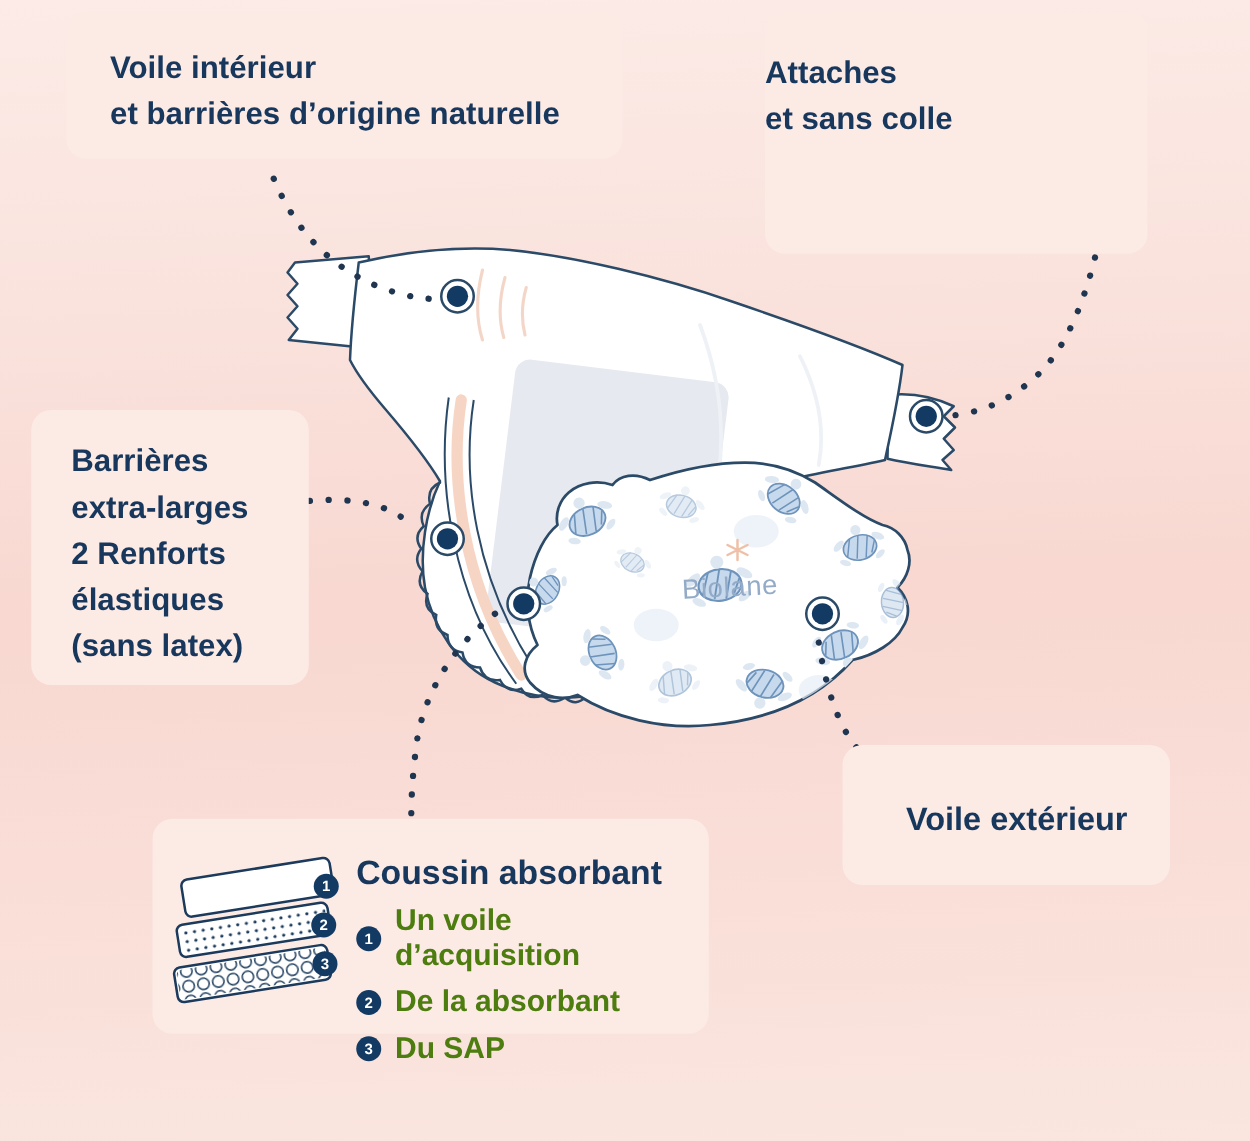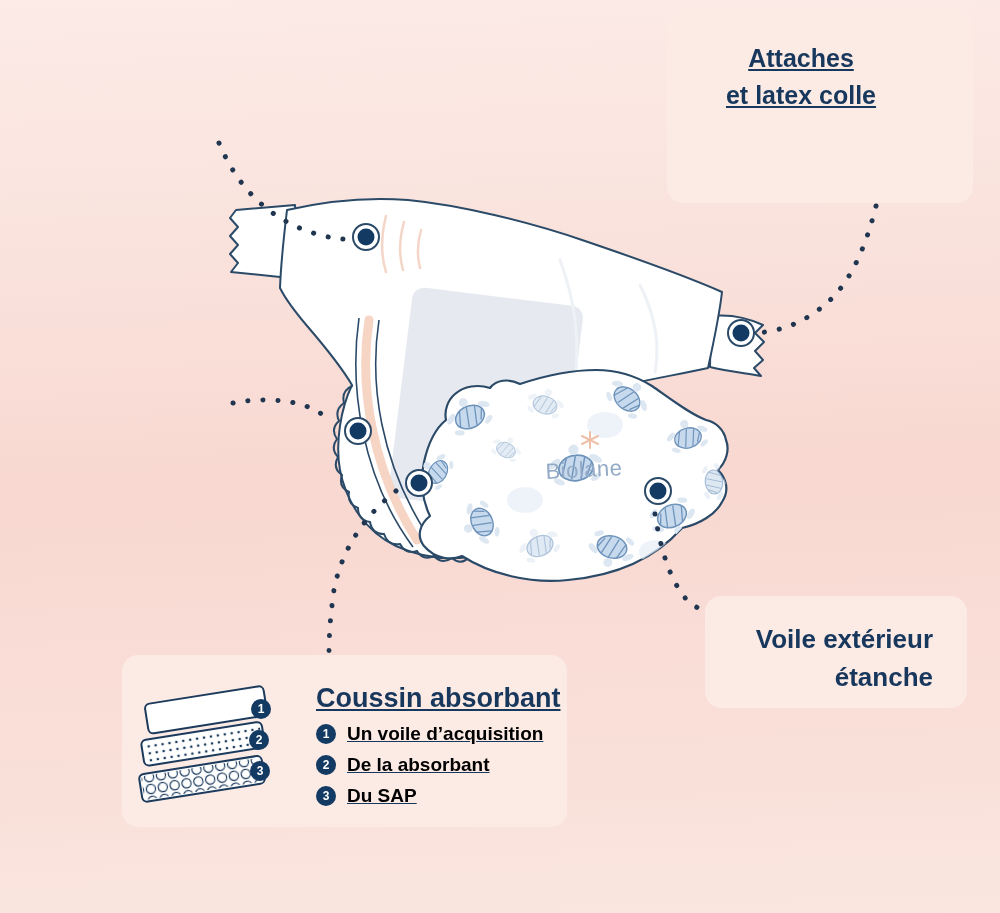--- a/index.html
+++ b/index.html
@@ -15,35 +15,35 @@
   .scene{position:absolute;left:0;top:0;width:1000px;height:913px;}
   .card{
     position:absolute;
     background:#fceae5;
     border-radius:16px;
     color:#17375c;
     font-weight:700;
   }
   .card .ln{display:block;}
   .card-tl{left:53px;top:10px;width:445px;height:117px;padding:26px 0 0 35px;box-sizing:border-box;font-size:25px;line-height:37px;}
-  .card-tr{left:667px;top:10px;width:306px;height:193px;padding:30px 38px 0 0;box-sizing:border-box;font-size:25px;line-height:37px;text-align:center;text-decoration:underline;}
+  .card-tr{left:612px;top:10px;width:306px;height:193px;padding:30px 38px 0 0;box-sizing:border-box;font-size:25px;line-height:37px;text-align:left;}
   .card-ml{left:25px;top:328px;width:222px;height:220px;padding:23px 0 0 32px;box-sizing:border-box;font-size:25px;line-height:37px;}
-  .card-br{left:705px;top:596px;width:262px;height:112px;padding:24px 34px 0 0;box-sizing:border-box;font-size:26px;line-height:38px;text-align:right;}
+  .card-br{left:674px;top:596px;width:262px;height:112px;padding:40px 34px 0 0;box-sizing:border-box;font-size:26px;line-height:38px;text-align:right;}
   .card-bl{left:122px;top:655px;width:445px;height:172px;}
   .layers-svg{position:absolute;left:10px;top:24px;}
-  .coussin-content{position:absolute;left:194px;top:28px;width:260px;text-decoration:underline;}
+  .coussin-content{position:absolute;left:163px;top:28px;width:260px;}
   .coussin-title{font-size:27px;font-weight:700;color:#17375c;margin:0 0 10px 0;line-height:30px;}
   .coussin-row{display:flex;align-items:center;margin-bottom:9px;}
   .num-badge{
     width:20px;height:20px;border-radius:50%;
     background:#123a63;color:#ffffff;
     font-size:12px;font-weight:700;line-height:20px;text-align:center;
     flex:0 0 20px;margin-right:11px;
   }
-  .coussin-item{font-size:19px;font-weight:600;color:#000000;}
+  .coussin-item{font-size:24px;font-weight:600;color:#4d7c0f;}
 </style>
 </head>
 <body>
 
 <div class="page">
 
   <svg class="scene" viewBox="0 0 1000 913" aria-hidden="true">
     <defs>
       <g id="turtle">
         <ellipse rx="15" ry="11" fill="#c7d9ec" stroke="#6f94bc" stroke-width="1.5"></ellipse>
@@ -142,30 +142,40 @@
         <circle cx="419" cy="483" r="13" fill="#ffffff" stroke="#2b4a68" stroke-width="2"></circle>
         <circle cx="419" cy="483" r="8.5" fill="#123a63"></circle>
       </g>
       <g>
         <circle cx="658" cy="491" r="13" fill="#ffffff" stroke="#2b4a68" stroke-width="2"></circle>
         <circle cx="658" cy="491" r="8.5" fill="#123a63"></circle>
       </g>
     </g>
   </svg>
 
+  <div class="card card-tl">
+    <span class="ln">Voile intérieur</span>
+    <span class="ln">et barrières d’origine naturelle</span>
+  </div>
 
   <div class="card card-tr">
     <span class="ln">Attaches</span>
-    <span class="ln">et latex colle</span>
-  </div>
-
+    <span class="ln">et sans colle</span>
+  </div>
+
+  <div class="card card-ml">
+    <span class="ln">Barrières</span>
+    <span class="ln">extra-larges</span>
+    <span class="ln">2 Renforts</span>
+    <span class="ln">élastiques</span>
+    <span class="ln">(sans latex)</span>
+  </div>
 
   <div class="card card-br">
     <span class="ln">Voile extérieur</span>
-    <span class="ln">étanche</span>
   </div>
 
   <div class="card card-bl">
     <svg class="layers-svg" width="175" height="140" viewBox="0 0 175 140" aria-hidden="true">
       <defs>
         <pattern id="dotsPat" width="7" height="7" patternUnits="userSpaceOnUse">
           <circle cx="3" cy="3" r="1.3" fill="#1b3a5c"></circle>
         </pattern>
         <pattern id="bubblePat" width="12" height="12" patternUnits="userSpaceOnUse">
           <circle cx="6" cy="6" r="4.6" fill="#ffffff" stroke="#1b3a5c" stroke-width="1.2"></circle>

